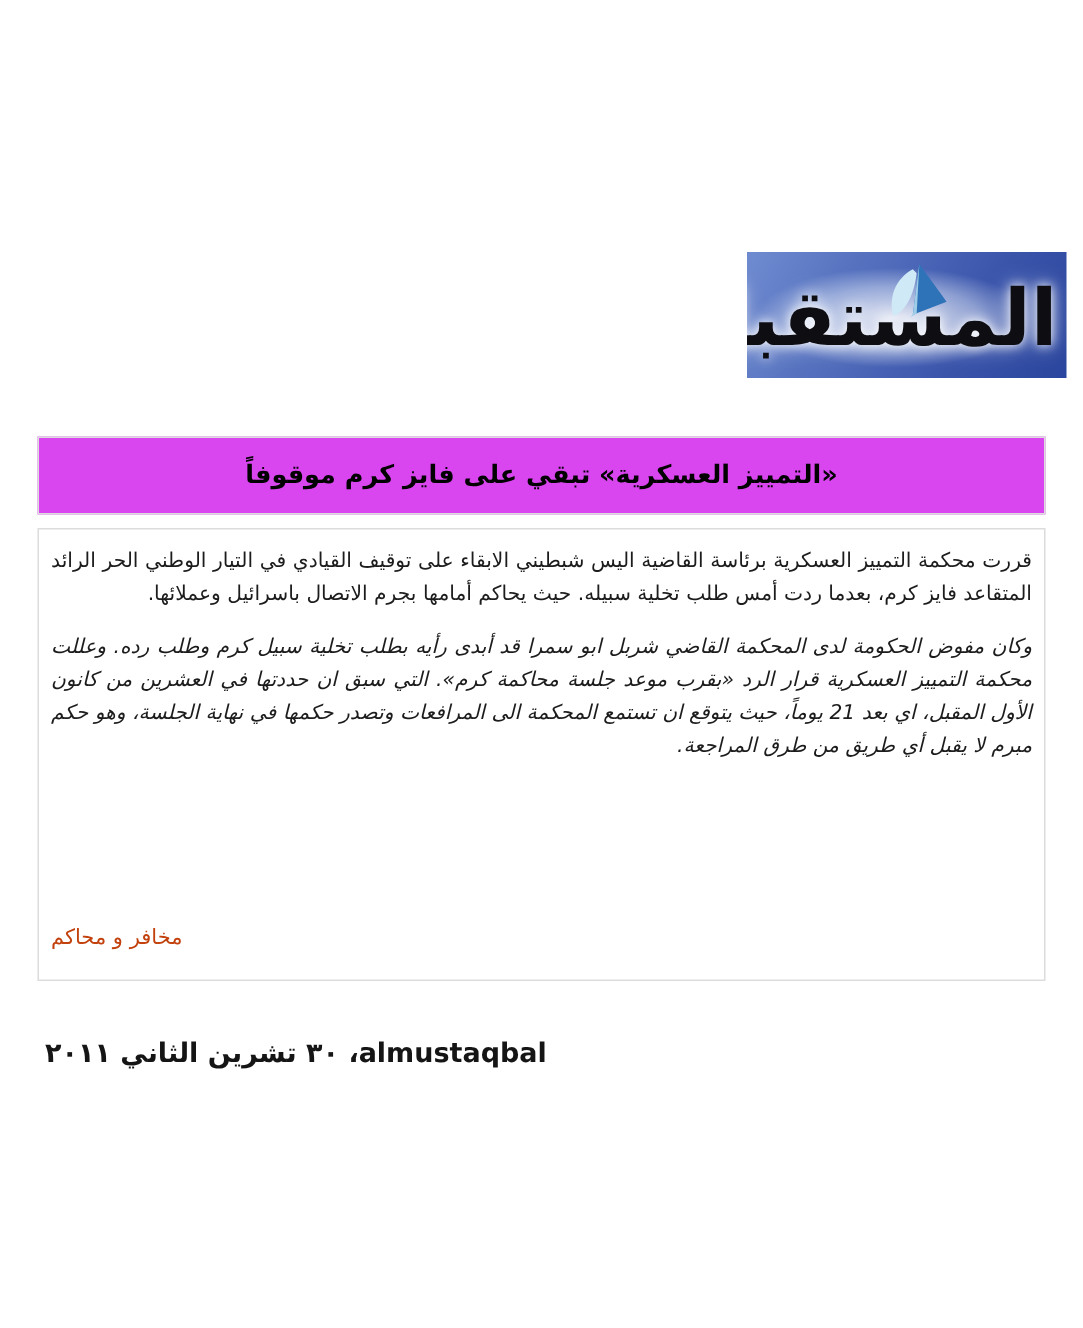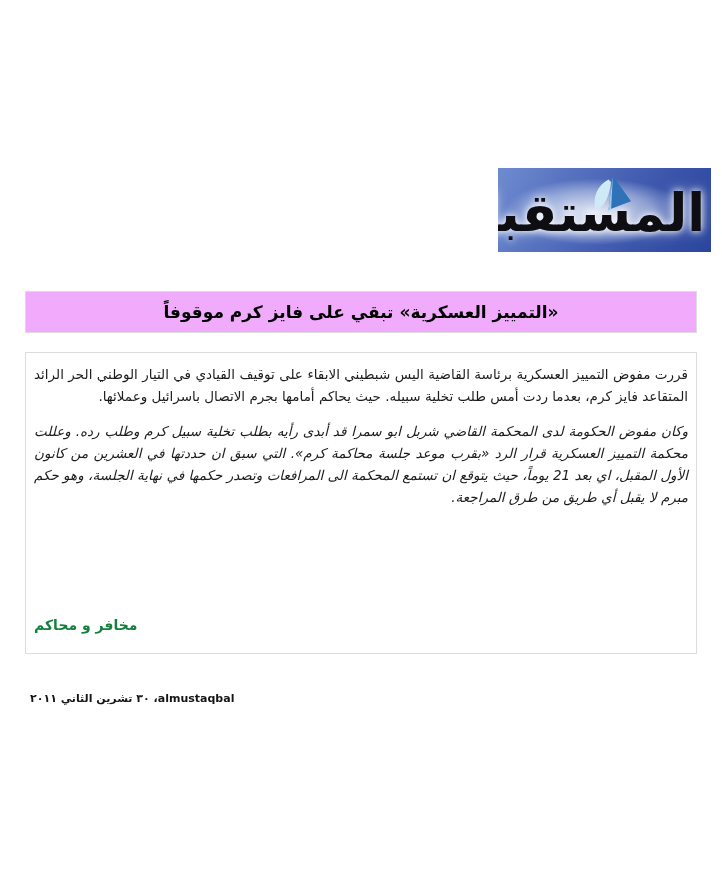--- a/index.html
+++ b/index.html
@@ -41,23 +41,23 @@
     position: absolute;
     left: 88px; top: 4px;
     width: 52px; height: 48px;
     z-index: 2;
   }
 
   
   .headline-box {
     position: absolute;
     left: 25px; top: 291px;
-    width: 672px; height: 42px;
+    width: 672px; height: 52px;
     border: 1px solid #dcdcdc;
-    background: #f0abfc;
+    background: #d946ef;
     display: flex;
     align-items: center;
     justify-content: center;
   }
   .headline {
     direction: rtl;
     font-size: 17px;
     font-weight: bold;
     color: #000000;
   }
@@ -78,34 +78,34 @@
     line-height: 22px;
     color: #1c1c1c;
   }
   .body-box p + p { margin-top: 13px; font-style: italic; }
 
   .category {
     position: absolute;
     left: 8px; top: 264px;
     direction: rtl;
     font-size: 14px;
-    font-weight: bold;
-    color: #15803d;
+    font-weight: normal;
+    color: #c2410c;
     cursor: pointer;
     white-space: nowrap;
     text-align: center;
   }
 
   
   .date-line {
     position: absolute;
     left: 30px; top: 692px;
     direction: rtl;
     display: inline-block;
-    font-size: 11px;
+    font-size: 18px;
     font-weight: bold;
     color: #151515;
     white-space: nowrap;
   }
 </style>
 </head>
 <body>
 
 <div class="page">
 
@@ -116,20 +116,20 @@
       <path d="M31 2 L29 40 L24 43 L26 41 Z" fill="#9fcde8"></path>
     </svg>
     <div class="logo-text">المستقبل</div>
   </div>
 
   <div class="headline-box">
     <h1 class="headline">«التمييز العسكرية» تبقي على فايز كرم موقوفاً</h1>
   </div>
 
   <div class="body-box">
-    <p>قررت مفوض التمييز العسكرية برئاسة القاضية اليس شبطيني الابقاء على توقيف القيادي في التيار الوطني الحر الرائد المتقاعد فايز كرم، بعدما ردت أمس طلب تخلية سبيله. حيث يحاكم أمامها بجرم الاتصال باسرائيل وعملائها.</p>
+    <p>قررت محكمة التمييز العسكرية برئاسة القاضية اليس شبطيني الابقاء على توقيف القيادي في التيار الوطني الحر الرائد المتقاعد فايز كرم، بعدما ردت أمس طلب تخلية سبيله. حيث يحاكم أمامها بجرم الاتصال باسرائيل وعملائها.</p>
     <p>وكان مفوض الحكومة لدى المحكمة القاضي شربل ابو سمرا قد أبدى رأيه بطلب تخلية سبيل كرم وطلب رده. وعللت محكمة التمييز العسكرية قرار الرد «بقرب موعد جلسة محاكمة كرم». التي سبق ان حددتها في العشرين من كانون الأول المقبل، اي بعد 21 يوماً، حيث يتوقع ان تستمع المحكمة الى المرافعات وتصدر حكمها في نهاية الجلسة، وهو حكم مبرم لا يقبل أي طريق من طرق المراجعة.</p>
     <span class="category">مخافر و محاكم</span>
   </div>
 
   <div class="date-line">almustaqbal، ٣٠ تشرين الثاني ٢٠١١</div>
 
 </div>
 
 </body></html>

